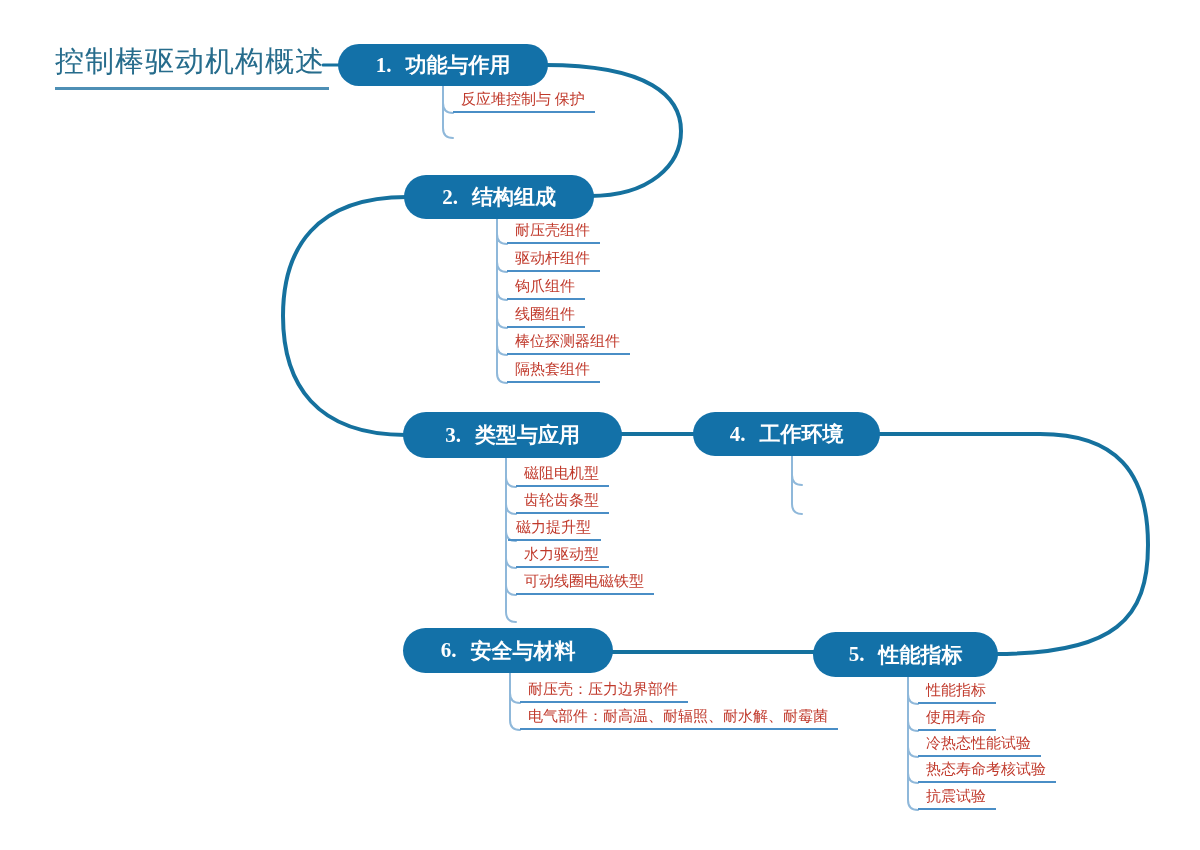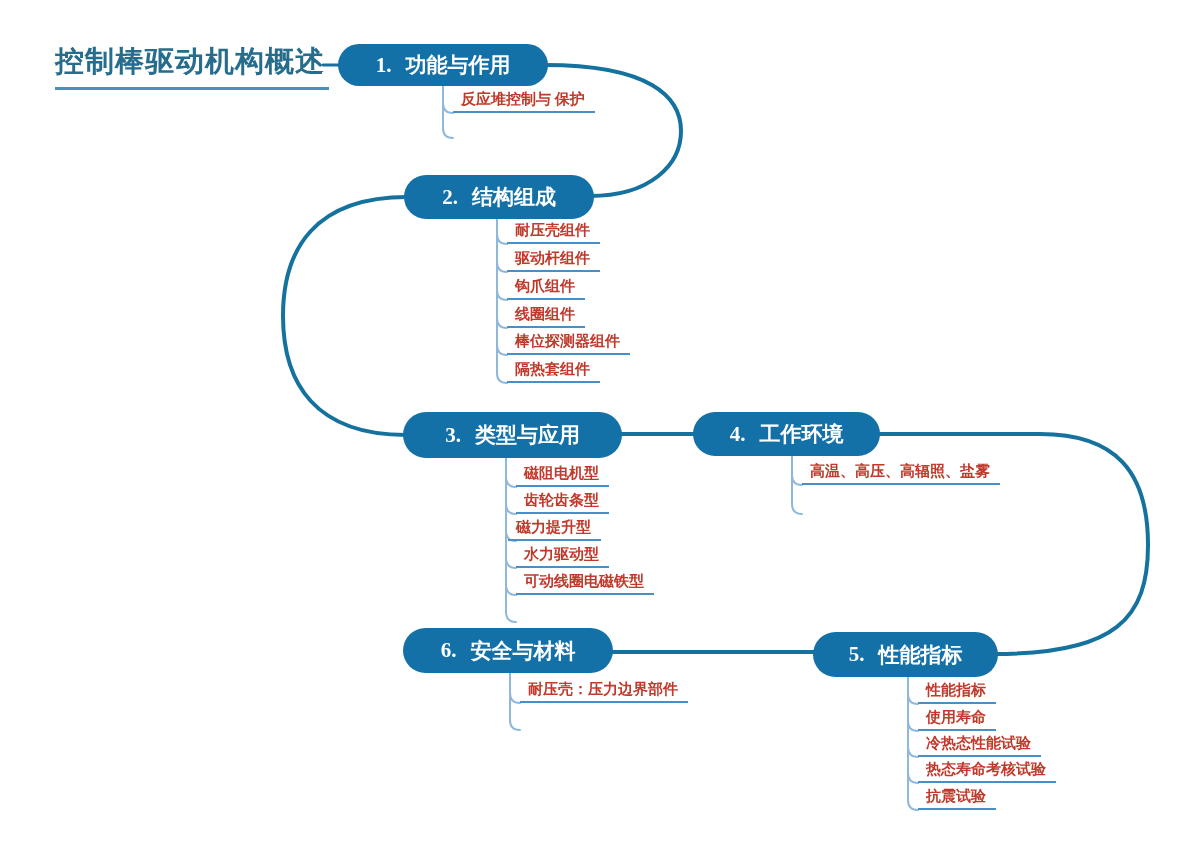--- a/index.html
+++ b/index.html
@@ -19,39 +19,39 @@
     background:#ffffff;
     overflow:hidden;
     font-family:"Liberation Serif","DejaVu Serif",serif;
   }
   #wires{position:absolute;left:0;top:0;width:1200px;height:850px;}
   .curve{stroke:var(--branch-line);stroke-width:4;fill:none;stroke-linecap:round;}
   .dash{stroke:var(--branch-line);stroke-width:3;fill:none;stroke-linecap:round;}
   .twig{stroke:var(--sub-line);stroke-width:2;fill:none;stroke-linecap:round;}
   .root-topic{
     position:absolute;left:55px;top:42px;
-    font-size:29px;font-weight:bold;color:var(--root-text);
+    font-size:29px;font-weight:normal;color:var(--root-text);
     border-bottom:3px solid var(--root-underline);
     padding:0 4px 5px 0;letter-spacing:1px;white-space:nowrap;cursor:default;
   }
   .pill{
     position:absolute;
     background:var(--node-fill);
     border-radius:23px;
     display:flex;align-items:center;justify-content:center;gap:14px;
     color:var(--node-text);font-size:21px;font-weight:bold;
     white-space:nowrap;cursor:default;
   }
   .pill .num,.pill .lbl{display:inline-block;}
   .sub{
     position:absolute;
     box-sizing:border-box;height:24px;line-height:21px;
     padding:0 10px 0 8px;
     border-bottom:2px solid var(--sub-underline);
-    color:var(--sub-text);font-size:15px;font-weight:bold;
+    color:var(--sub-text);font-size:15px;font-weight:normal;
     white-space:nowrap;cursor:default;text-align:right;
   }
 </style>
 </head>
 <body>
 
 <div id="canvas">
 
   <svg id="wires" viewBox="0 0 1200 850">
     <path class="dash" d="M323 65 L340 65"></path>
@@ -104,23 +104,23 @@
   <div class="sub" style="left:507px;top:304px">线圈组件</div>
   <div class="sub" style="left:507px;top:331px">棒位探测器组件</div>
   <div class="sub" style="left:507px;top:359px">隔热套组件</div>
 
   <div class="sub" style="left:516px;top:463px">磁阻电机型</div>
   <div class="sub" style="left:516px;top:490px">齿轮齿条型</div>
   <div class="sub" style="left:508px;top:517px">磁力提升型</div>
   <div class="sub" style="left:516px;top:544px">水力驱动型</div>
   <div class="sub" style="left:516px;top:571px">可动线圈电磁铁型</div>
 
-  <div class="sub" style="left:802px;top:461px">高温、高压、高辐照、盐雾</div>
 
   <div class="sub" style="left:918px;top:680px">性能指标</div>
   <div class="sub" style="left:918px;top:707px">使用寿命</div>
   <div class="sub" style="left:918px;top:733px">冷热态性能试验</div>
   <div class="sub" style="left:918px;top:759px">热态寿命考核试验</div>
   <div class="sub" style="left:918px;top:786px">抗震试验</div>
 
   <div class="sub" style="left:520px;top:679px">耐压壳：压力边界部件</div>
+  <div class="sub" style="left:520px;top:706px">电气部件：耐高温、耐辐照、耐水解、耐霉菌</div>
 
 </div>
 
 </body></html>

